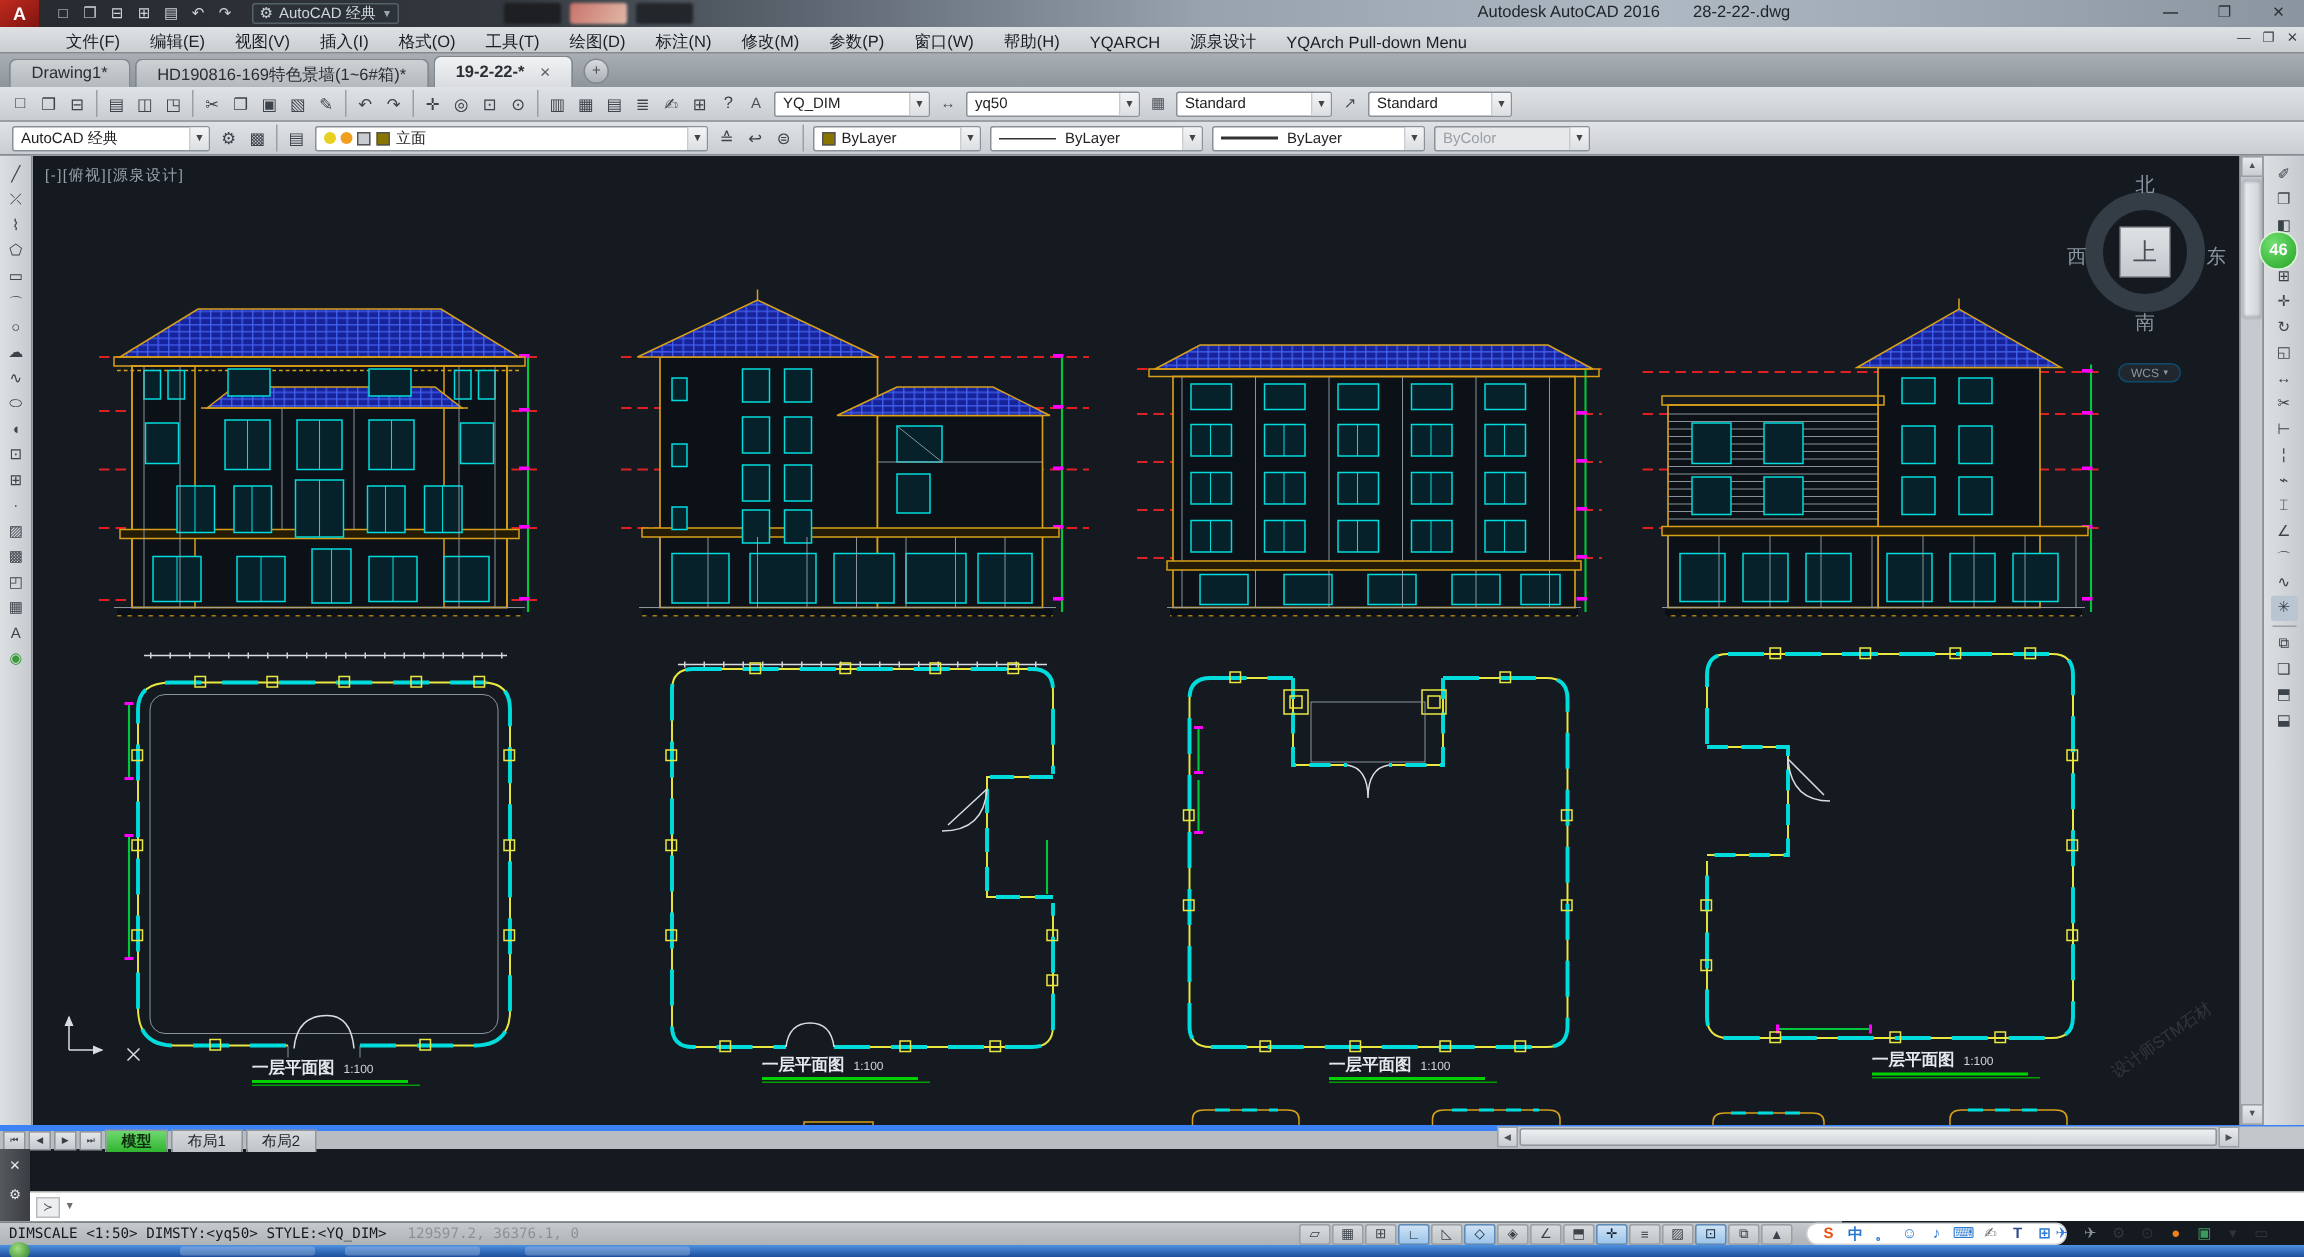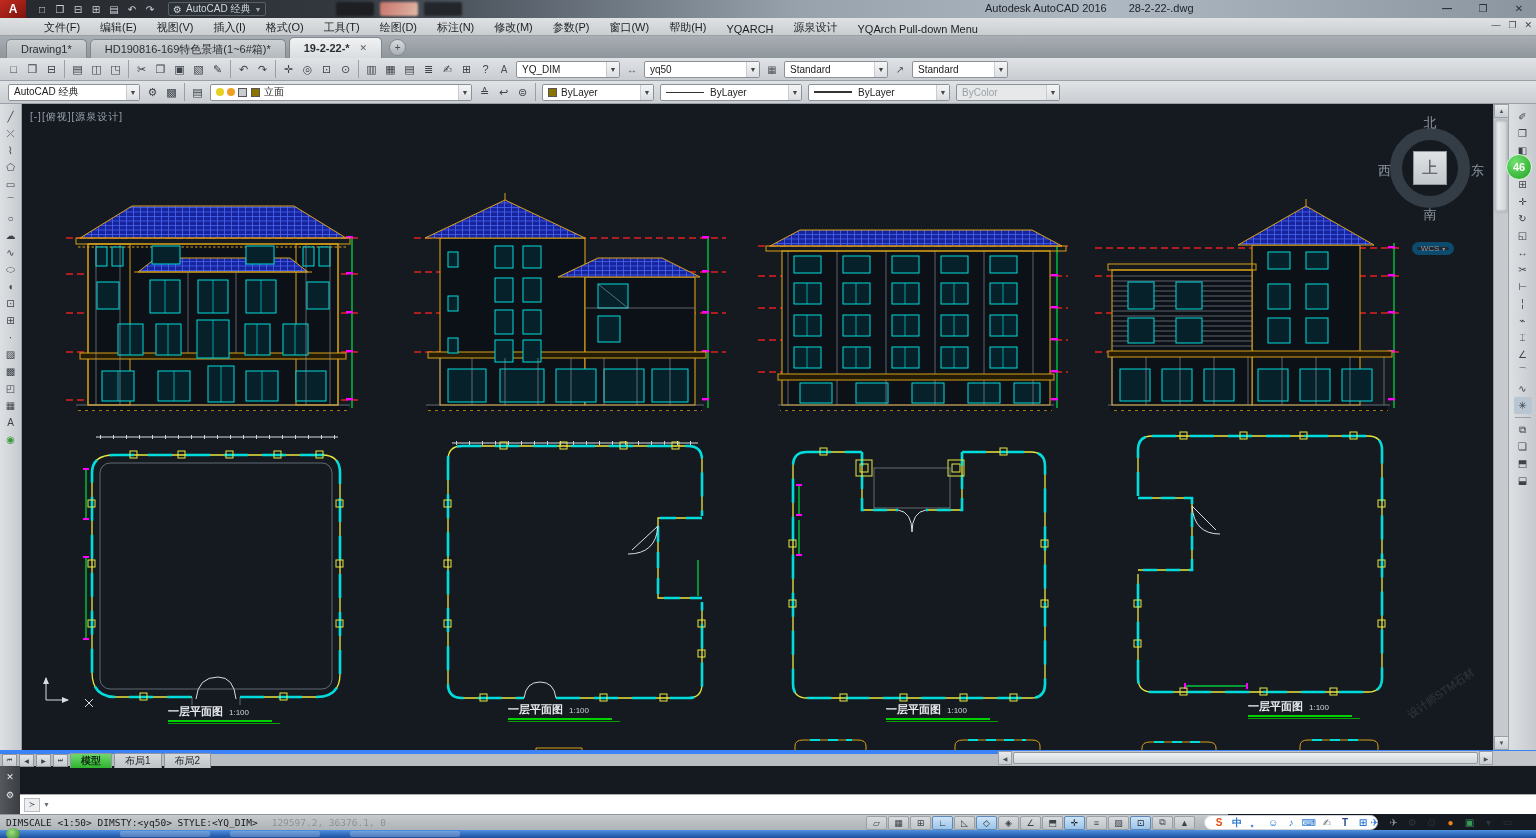--- a/index.html
+++ b/index.html
@@ -93,21 +93,21 @@
   
   .viewcube{position:absolute;left:1362px;top:10px;width:92px;height:110px;color:#8d96a0;font-size:13px;}
   .vc-ring{position:absolute;left:6px;top:14px;width:80px;height:80px;border-radius:50%;
     border:12px solid rgba(92,102,114,.45);}
   .vc-n{position:absolute;left:0;right:0;top:0;text-align:center;}
   .vc-s{position:absolute;left:0;right:0;bottom:0;text-align:center;}
   .vc-w{position:absolute;left:-6px;top:48px;}
   .vc-e{position:absolute;right:-8px;top:48px;}
   .vc-top{position:absolute;left:29px;top:37px;width:34px;height:34px;background:linear-gradient(#dfe2e5,#c3c8cc);
     border:1px solid #8f969c;color:#4a5056;font-size:16px;display:flex;align-items:center;justify-content:center;}
-  .wcs-pill{position:absolute;left:1390px;top:138px;width:42px;height:13px;border:5px solid #0c4a6e;
+  .wcs-pill{position:absolute;left:1390px;top:138px;width:42px;height:13px;border:1px solid #0c4a6e;
     border-radius:7px;background:rgba(40,46,54,.7);color:#8d96a0;font-size:8px;
     display:flex;align-items:center;justify-content:center;gap:3px;}
   .wcs-pill .arr{font-size:6px;}
   .watermark{position:absolute;left:1380px;top:582px;color:rgba(255,255,255,.12);font-size:11px;
     transform:rotate(-35deg);white-space:nowrap;}
   .badge{position:absolute;left:1506px;top:154px;width:26px;height:26px;border-radius:50%;
     background:radial-gradient(circle at 35% 30%,#6fe06f,#25a325);border:1px solid #dff3df;
     color:#fff;font-size:11px;font-weight:bold;display:flex;align-items:center;justify-content:center;z-index:40;}
 
   

